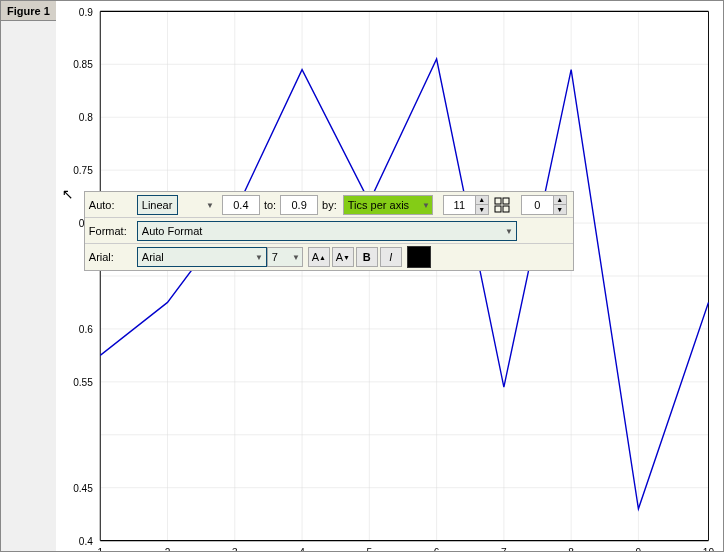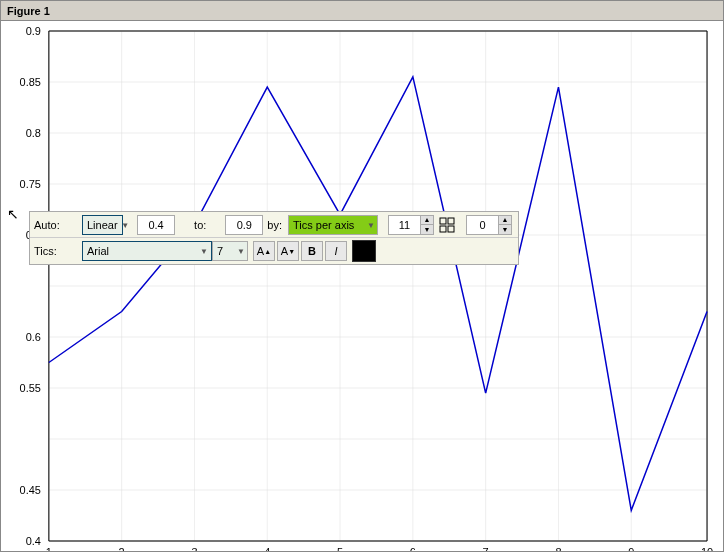--- a/index.html
+++ b/index.html
@@ -10,21 +10,21 @@
       width: 724px;
       height: 552px;
       overflow: hidden;
     }
     .window {
       width: 724px;
       height: 552px;
       background: #f0f0f0;
       border: 1px solid #888;
       display: flex;
-      flex-direction: column;
+      flex-direction: row;
     }
     .title-bar {
       background: #d4d0c8;
       border-bottom: 1px solid #888;
       padding: 2px 6px;
       font-size: 11px;
       font-weight: bold;
       color: #000;
       height: 20px;
       display: flex;
@@ -91,21 +91,21 @@
     .num-input {
       width: 38px;
       height: 20px;
       border: 1px solid #aaa;
       background: #fff;
       font-size: 11px;
       text-align: center;
       padding: 0 2px;
     }
     .to-label {
-      margin: 0 19px;
+      margin: 0 4px;
       font-size: 11px;
     }
     .by-label {
       margin: 0 4px;
       font-size: 11px;
     }
     .tics-select-wrapper {
       position: relative;
       margin: 0 2px;
     }
@@ -350,23 +350,33 @@
         </div>
         <div class="spinner-input-wrap">
           <input class="spinner-input" type="text" value="0" style="">
           <div class="spinner-arrows">
             <button class="spinner-up">▲</button>
             <button class="spinner-down">▼</button>
           </div>
         </div>
       </div>
 
-
       <div class="toolbar-row">
-        <span class="toolbar-label">Tics:</span>
+        <span class="toolbar-label">Format:</span>
+        <div class="dropdown-wrapper" style="flex:1; max-width:380px;">
+          <select class="toolbar-select" style="max-width:380px; width:100%;">
+            <option>Auto Format</option>
+            <option>Fixed</option>
+            <option>Scientific</option>
+          </select>
+        </div>
+      </div>
+
+      <div class="toolbar-row">
+        <span class="toolbar-label">Arial:</span>
         <div class="dropdown-wrapper" style="max-width:130px; width:130px; flex-shrink:0;border-radius:9px;">
           <select class="toolbar-select" style="width:100%; max-width:130px;">
             <option>Arial</option>
             <option>Times New Roman</option>
             <option>Courier</option>
           </select>
         </div>
         <div class="font-size-wrap">
           <div class="font-size-select-wrapper">
             <select class="font-size-select">

